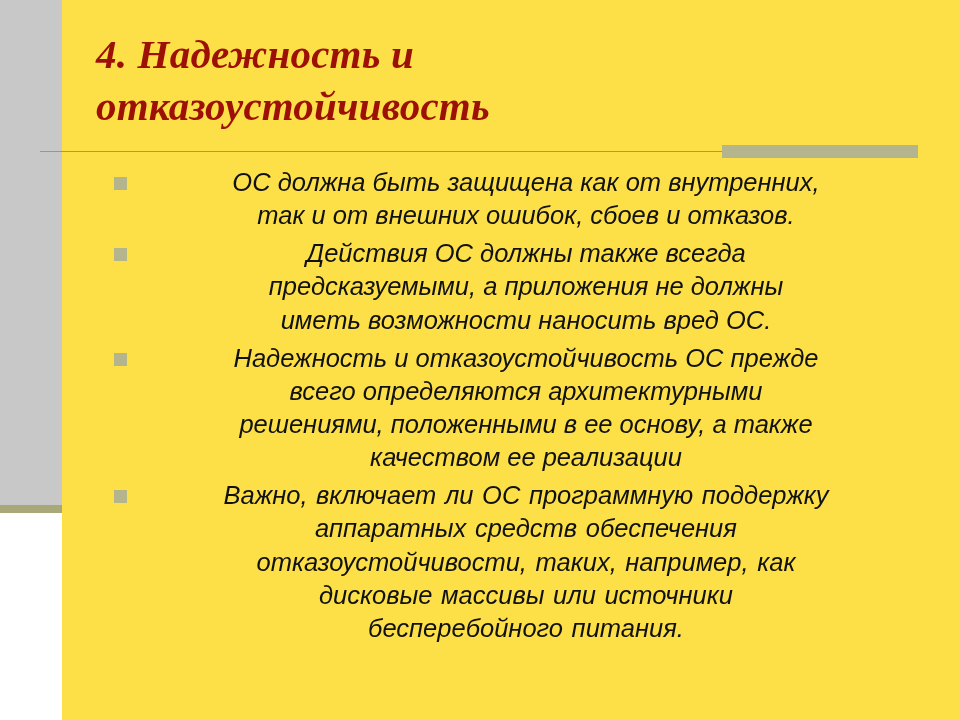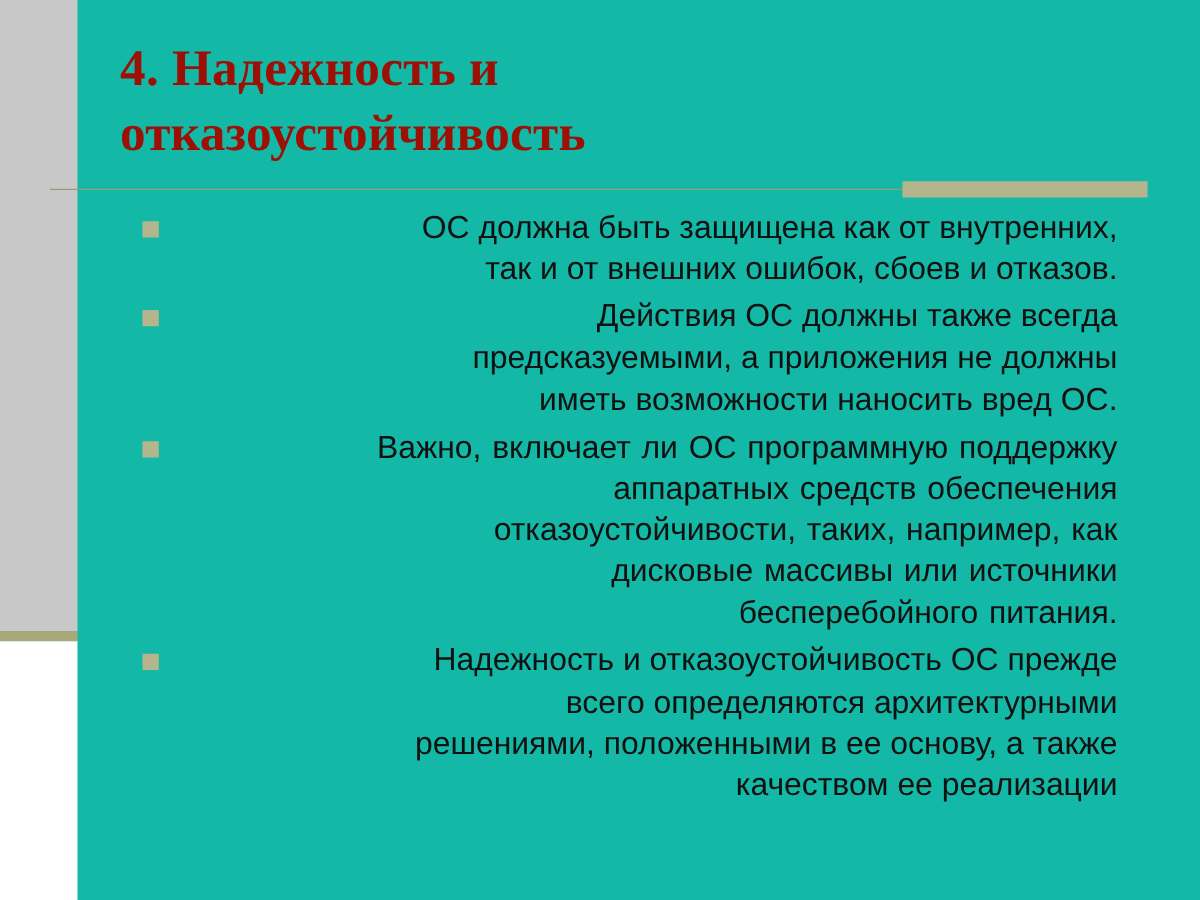--- a/index.html
+++ b/index.html
@@ -12,21 +12,22 @@
     background: #ffffff;
     font-family: "Liberation Sans", sans-serif;
     overflow: hidden;
     position: relative;
   }
 
   .slide {
     position: relative;
     width: 960px;
     height: 720px;
-    background: #14b8a6;
+    background: #fde047;
+    font-style: italic;
   }
 
   
   .left-band-gray {
     position: absolute;
     left: 0;
     top: 0;
     width: 62px;
     height: 505px;
     background: #c8c8c8;
@@ -90,21 +91,21 @@
     margin: 0;
     padding: 0;
   }
   .bullet-item {
     position: relative;
     padding-left: 54px;
     margin-bottom: 5px;
     font-size: 25.5px;
     line-height: 1.30;
     color: #111111;
-    text-align: right;
+    text-align: center;
   }
   .bullet-item .marker {
     position: absolute;
     left: 10px;
     top: 11px;
     width: 13px;
     height: 13px;
     background: #b5b58d;
     display: block;
   }
@@ -135,30 +136,30 @@
       <span class="marker"></span>
       <span class="bullet-text">ОС должна быть защищена как от внутренних,
 так и от внешних ошибок, сбоев и отказов.</span>
     </li>
     <li class="bullet-item item-2">
       <span class="marker"></span>
       <span class="bullet-text">Действия ОС должны также всегда
 предсказуемыми, а приложения не должны
 иметь возможности наносить вред ОС.</span>
     </li>
+    <li class="bullet-item item-3">
+      <span class="marker"></span>
+      <span class="bullet-text">Надежность и отказоустойчивость ОС прежде
+всего определяются архитектурными
+решениями, положенными в ее основу, а также
+качеством ее реализации</span>
+    </li>
     <li class="bullet-item item-4">
       <span class="marker"></span>
       <span class="bullet-text">Важно, включает ли ОС программную поддержку
 аппаратных средств обеспечения
 отказоустойчивости, таких, например, как
 дисковые массивы или источники
 бесперебойного питания.</span>
     </li>
-    <li class="bullet-item item-3">
-      <span class="marker"></span>
-      <span class="bullet-text">Надежность и отказоустойчивость ОС прежде
-всего определяются архитектурными
-решениями, положенными в ее основу, а также
-качеством ее реализации</span>
-    </li>
   </ul>
 
 </div>
 
 </body></html>

